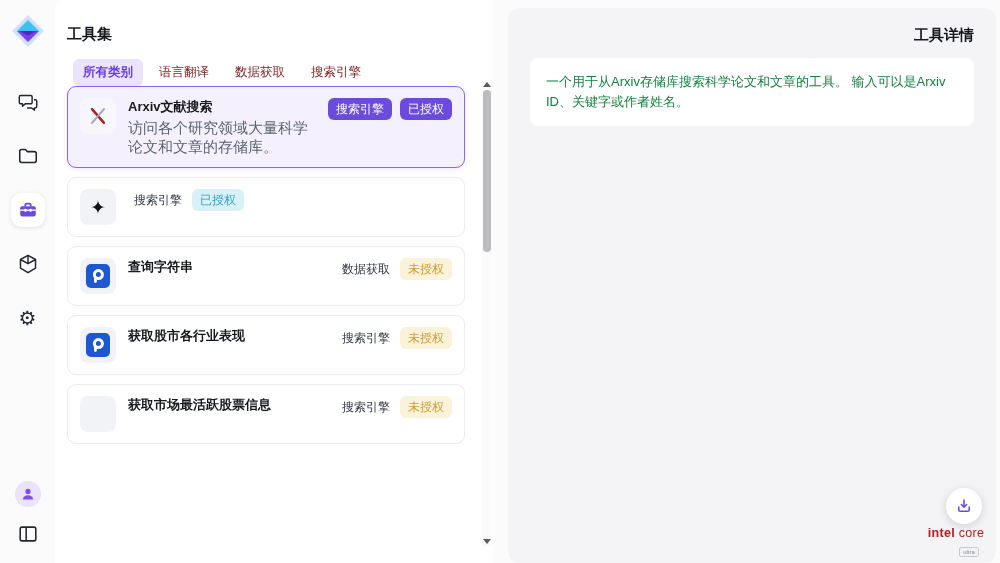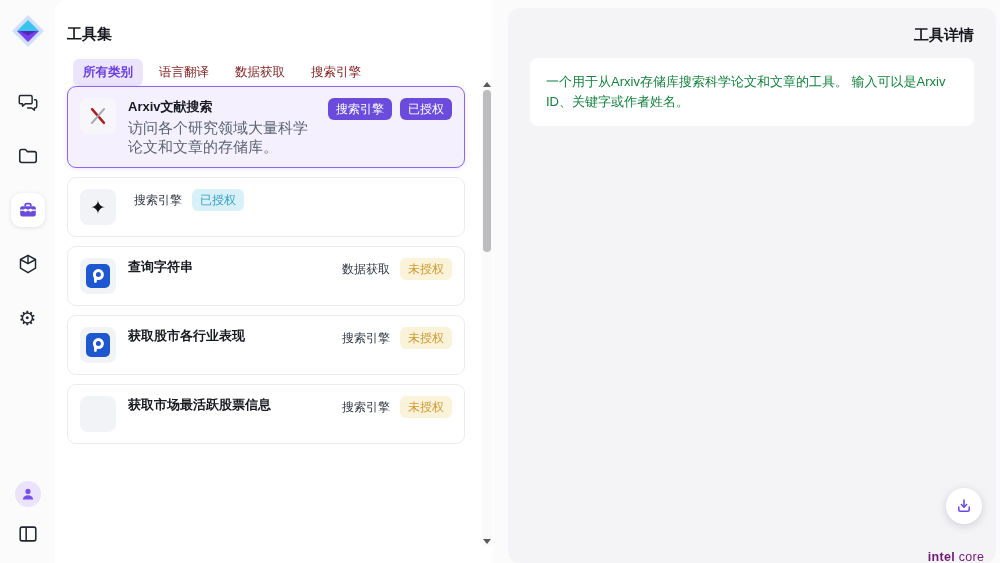--- a/index.html
+++ b/index.html
@@ -69,21 +69,21 @@
   .param-name { font-size:13px; font-weight:bold; }
   .param-type { font-size:12px; color:#8b919b; }
   .param-required { font-size:12px; color:#e0442e; }
   .param-desc { font-size:13px; color:#353a43; margin-top:9px; line-height:19px; }
 
   
   .fab { position:absolute; left:946px; top:488px; width:36px; height:36px; border-radius:50%;
          background:#ffffff; box-shadow:0 2px 8px rgba(40,40,80,.18); display:flex; align-items:center;
          justify-content:center; cursor:pointer; }
   .brand { position:absolute; left:926px; top:526px; width:60px; text-align:center; }
-  .brand-text { font-size:12.5px; color:#701a75; letter-spacing:.3px;margin-top:24px; }
+  .brand-text { font-size:12.5px; color:#b91c1c; letter-spacing:.3px; }
   .brand-text .b1 { font-weight:bold; }
   .brand-badge { display:inline-block; margin-top:1px; margin-left:26px; font-size:6px; color:#8a8f96;
                  border:1px solid #c9ccd2; background:#f2f3f5; border-radius:2px; padding:1px 3px; line-height:1; }
   svg { display:block; }
 </style>
 </head>
 <body>
 
 <div id="app">
 

